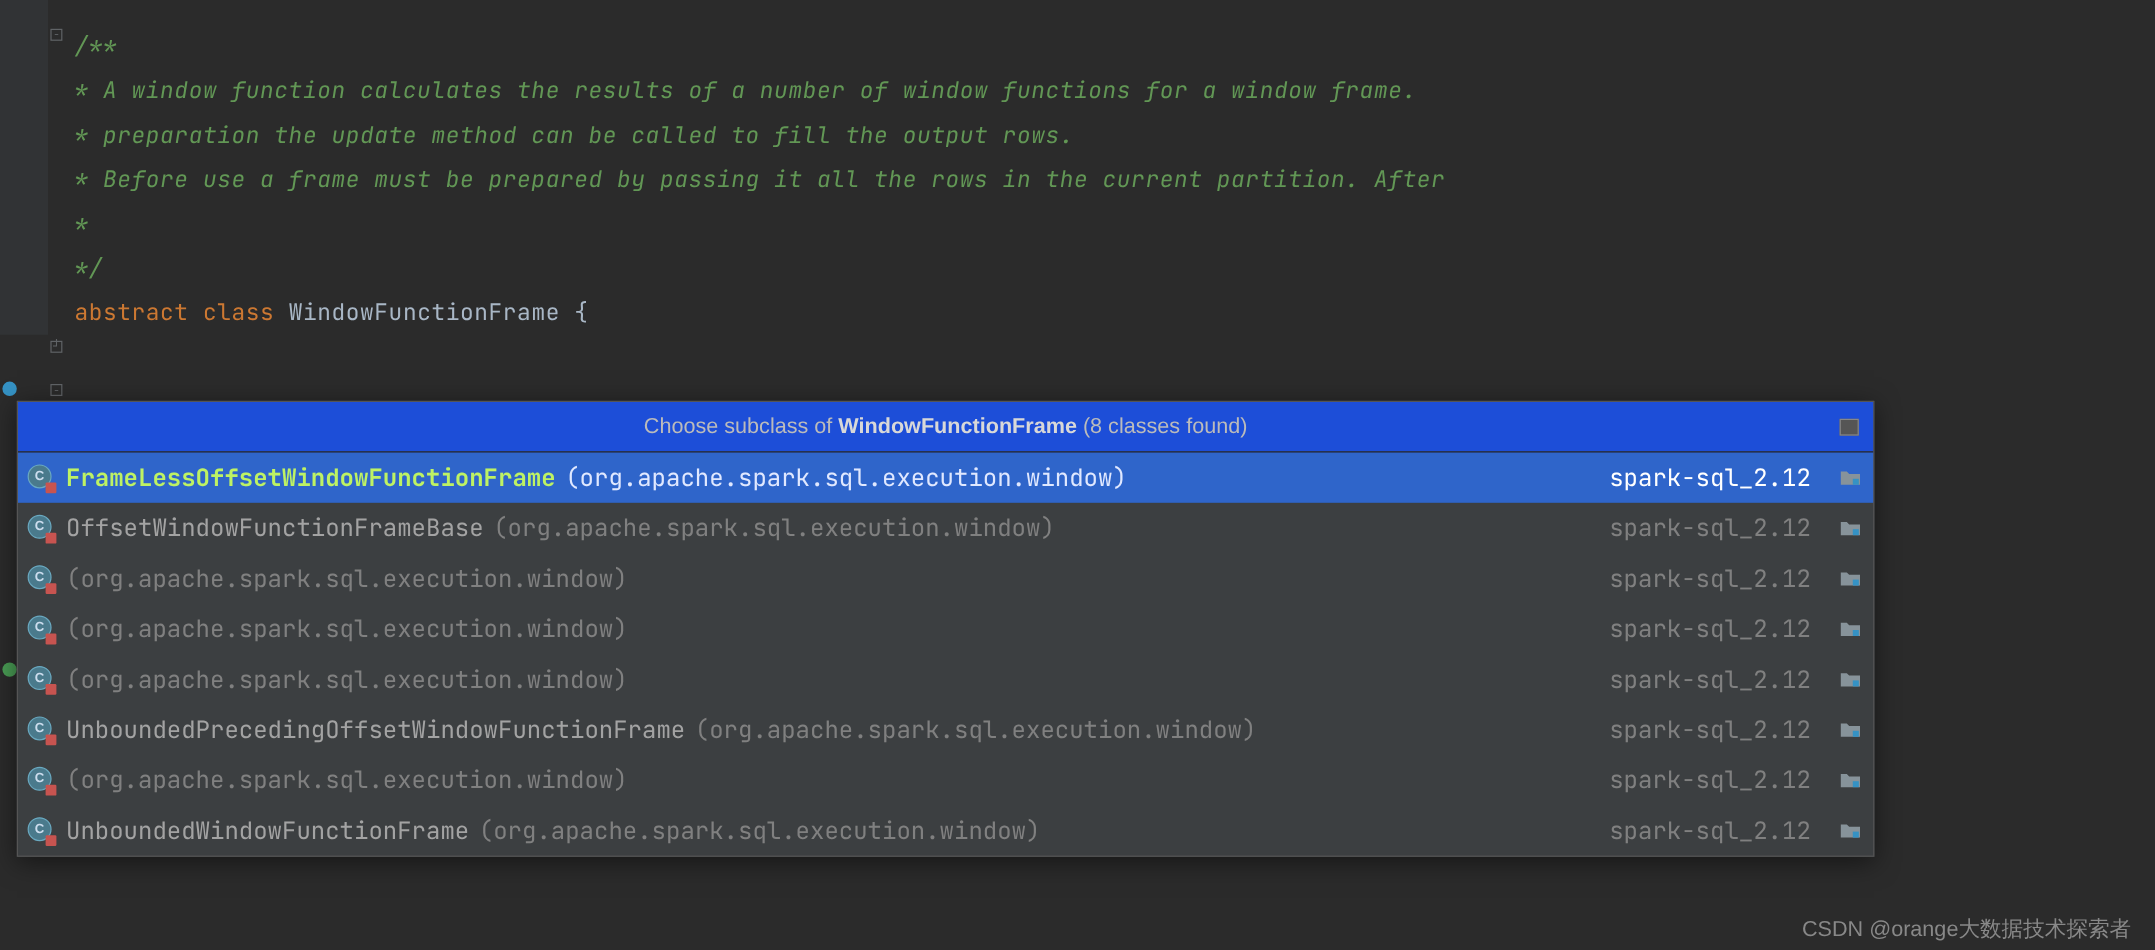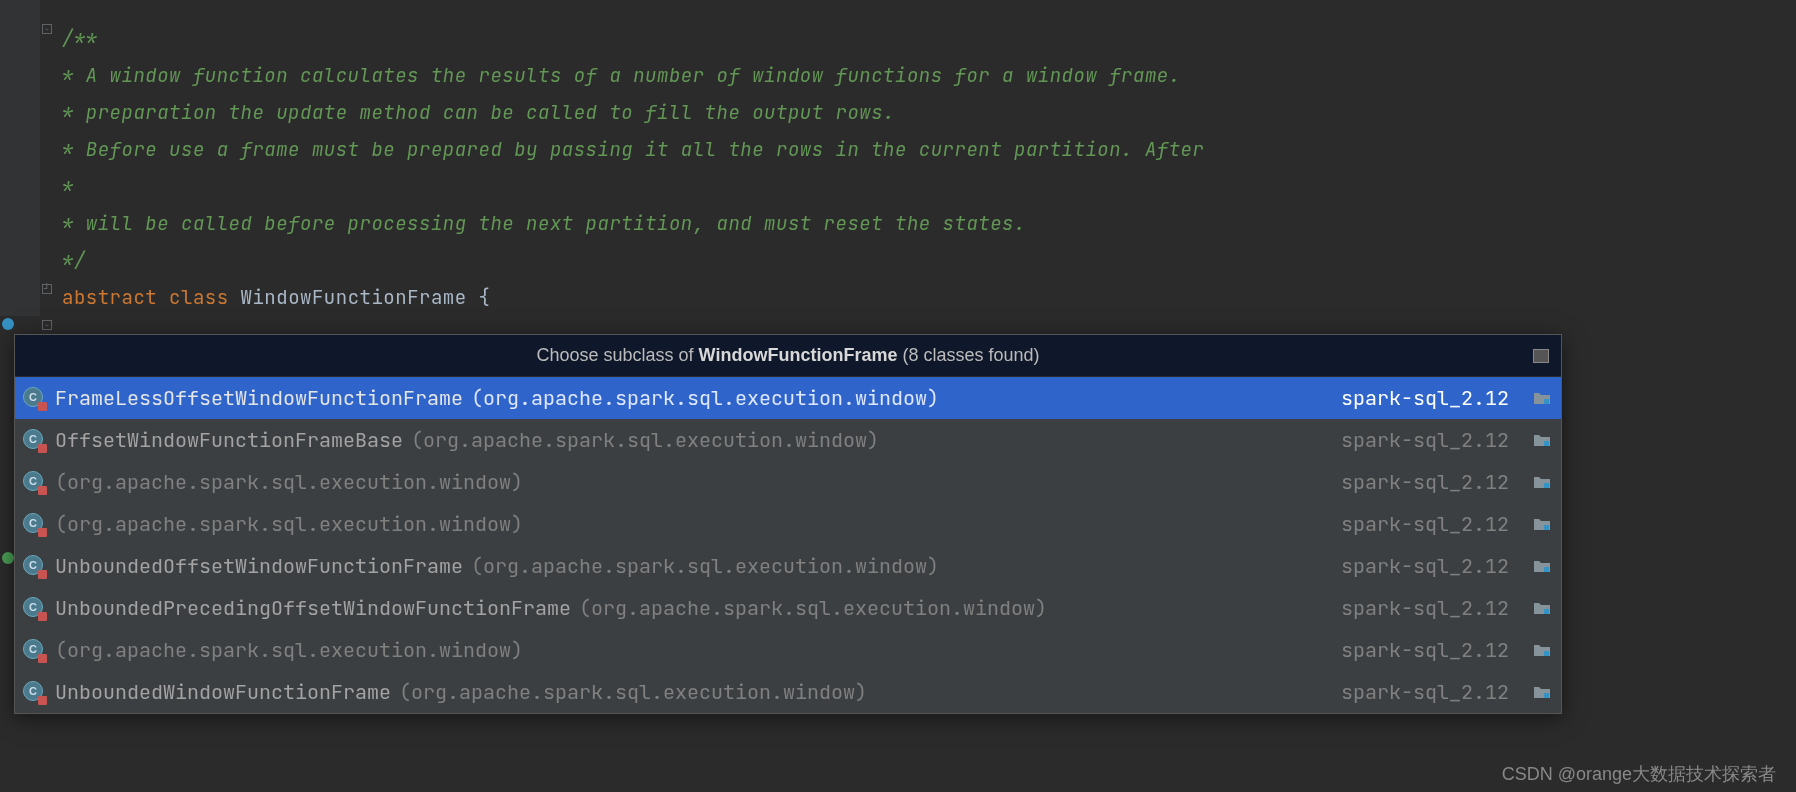--- a/index.html
+++ b/index.html
@@ -70,21 +70,21 @@
       border: 1px solid #555;
       box-shadow: 0 4px 20px rgba(0,0,0,0.5);
       font-family: -apple-system, 'Segoe UI', sans-serif;
     }
     .popup-header {
       padding: 10px 14px;
       font-size: 18px;
       color: #bbbbbb;
       text-align: center;
       position: relative;
-      background: #0f172a;
+      background: #1d4ed8;
       border-bottom: 1px solid #2b2b2b;
     }
     .popup-header b { font-weight: bold; color: #d8d8d8; }
     .popup-pin {
       position: absolute;
       right: 12px;
       top: 50%;
       transform: translateY(-50%);
       width: 16px;
       height: 14px;
@@ -102,21 +102,21 @@
       cursor: pointer;
       font-style: normal;
       line-height: 1.5;
     }
     .popup-item.selected {
       background: #2f65ca;
       color: #fff;
     }
     .popup-item:not(.selected) .class-main { color: #a3a3a3; }
     .popup-item:not(.selected) .class-package { color: #808080; }
-    .popup-item.selected .class-main { color: #e5e5e5; }
+    .popup-item.selected .class-main { color: #bef264; font-weight: bold; }
     .popup-item.selected .class-package { color: #e0e8ff; }
     .item-icon {
       width: 22px;
       height: 22px;
       margin-right: 10px;
       position: relative;
       flex-shrink: 0;
     }
     .icon-circle {
       width: 20px;
@@ -192,21 +192,20 @@
   <div class="fold-icon" style="top:320px;">
     <div class="fold-box">−</div>
   </div>
 
   <div class="code-content">
     <div class="doc-comment">/**</div>
     <div class="doc-comment"> * A window function calculates the results of a number of window functions for a window frame.</div>
     <div class="doc-comment"> * preparation the update method can be called to fill the output rows.</div>
     <div class="doc-comment"> * Before use a frame must be prepared by passing it all the rows in the current partition. After</div>
     <div class="doc-comment"> *</div>
-    <div class="doc-comment"> * will be called before processing the next partition, and must reset the states.</div>
     <div class="doc-comment"> */</div>
     <div class="code-line"><span class="keyword">abstract</span> <span class="keyword">class</span> <span class="class-name">WindowFunctionFrame</span> <span class="brace">{</span></div>
   </div>
 </div>
 
 <div class="popup">
   <div class="popup-header">
     <span>Choose subclass of </span><b>WindowFunctionFrame</b><span> (8 classes found)</span>
     <div class="popup-pin"></div>
   </div>
@@ -284,21 +283,20 @@
             </svg>
           </span>
         </div>
       </div>
       <div class="popup-item">
         <div class="item-icon">
           <div class="icon-circle">C</div>
           <div class="icon-badge"></div>
         </div>
         <div class="item-left">
-          <span class="class-main">UnboundedOffsetWindowFunctionFrame</span>
           <span class="class-package">(org.apache.spark.sql.execution.window)</span>
         </div>
         <div class="item-right">
           <span class="module-name">spark-sql_2.12</span>
           <span class="folder-icon">
             <svg class="folder-svg" width="18" height="14" viewBox="0 0 18 14">
               <path d="M1 2 L6 2 L8 4 L17 4 L17 13 L1 13 Z" fill="#87939a"></path>
               <rect x="11" y="8" width="5" height="5" fill="#3592c4"></rect>
             </svg>
           </span>

